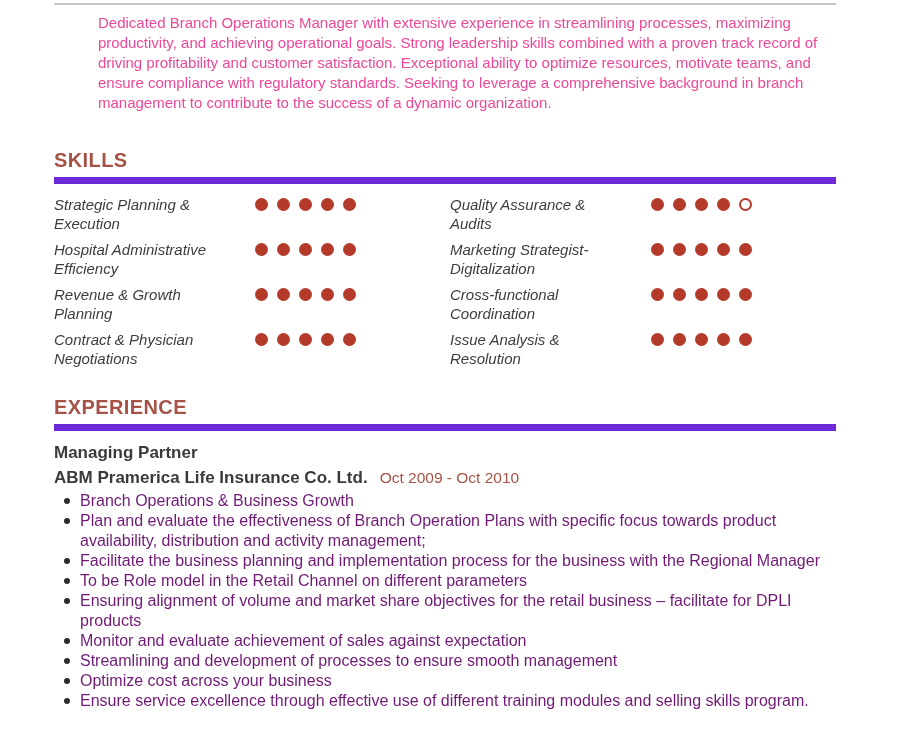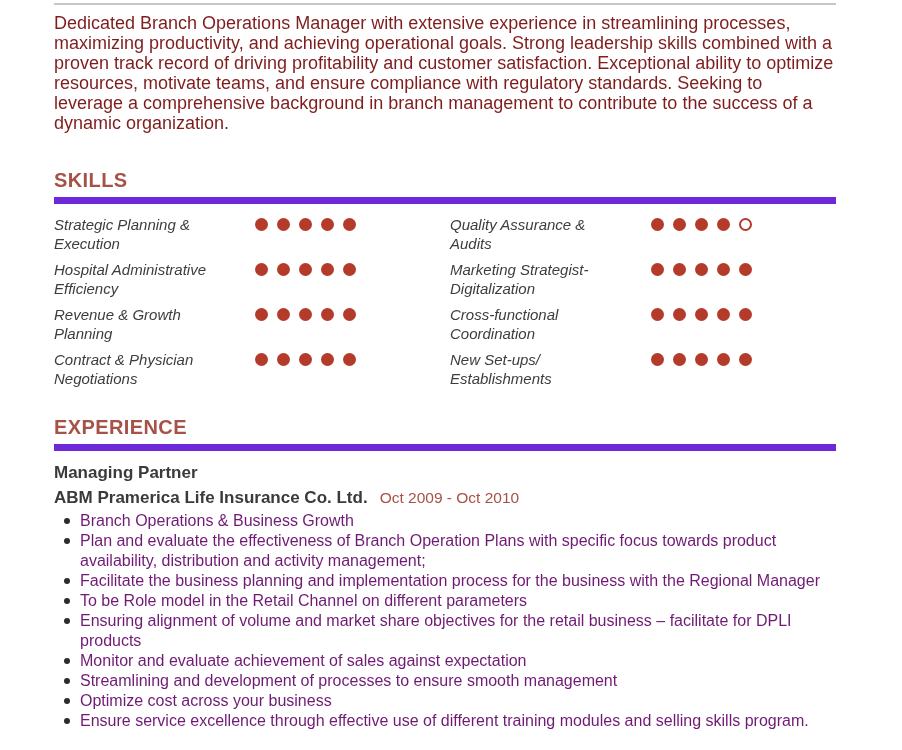--- a/index.html
+++ b/index.html
@@ -19,23 +19,24 @@
     width: 782px;
   }
   .top-divider {
     margin-top: 3px;
     border-top: 2px solid #c6c6c6;
     width: 100%;
     height: 0;
   }
   .summary {
     margin-top: 8px;
-    font-size: 18px;
+    font-size: 15px;
     line-height: 20px;
-    color: #7f1d1d;
+    color: #ec4899;
+    margin-left: 44px;
   }
   .section-skills { margin-top: 35px; }
   .section-heading {
     font-size: 20px;
     line-height: 24px;
     font-weight: 700;
     letter-spacing: 0.4px;
     color: #a65246;
     padding-bottom: 5px;
     border-bottom: 7px solid #6d28d9;
@@ -210,32 +211,32 @@
 Coordination</div>
     <div class="skill-dots">
                 <span class="dot filled"></span>
                 <span class="dot filled"></span>
                 <span class="dot filled"></span>
                 <span class="dot filled"></span>
                 <span class="dot filled"></span>
               </div>
   </div>
 
-
-  <div class="skill-row">
-    <div class="skill-name">New Set-ups/
-Establishments</div>
-    <div class="skill-dots">
-                <span class="dot filled"></span>
-                <span class="dot filled"></span>
-                <span class="dot filled"></span>
-                <span class="dot filled"></span>
-                <span class="dot filled"></span>
-              </div>
-  </div>
+  <div class="skill-row">
+    <div class="skill-name">Issue Analysis &amp;
+Resolution</div>
+    <div class="skill-dots">
+                <span class="dot filled"></span>
+                <span class="dot filled"></span>
+                <span class="dot filled"></span>
+                <span class="dot filled"></span>
+                <span class="dot filled"></span>
+              </div>
+  </div>
+
 </div>
       </div>
     </section>
 
     <section class="section-experience">
       <h2 class="section-heading">EXPERIENCE</h2>
       <div id="jobs">
   <div class="job">
     <h3 class="job-title">Managing Partner</h3>
     <div class="job-meta">

